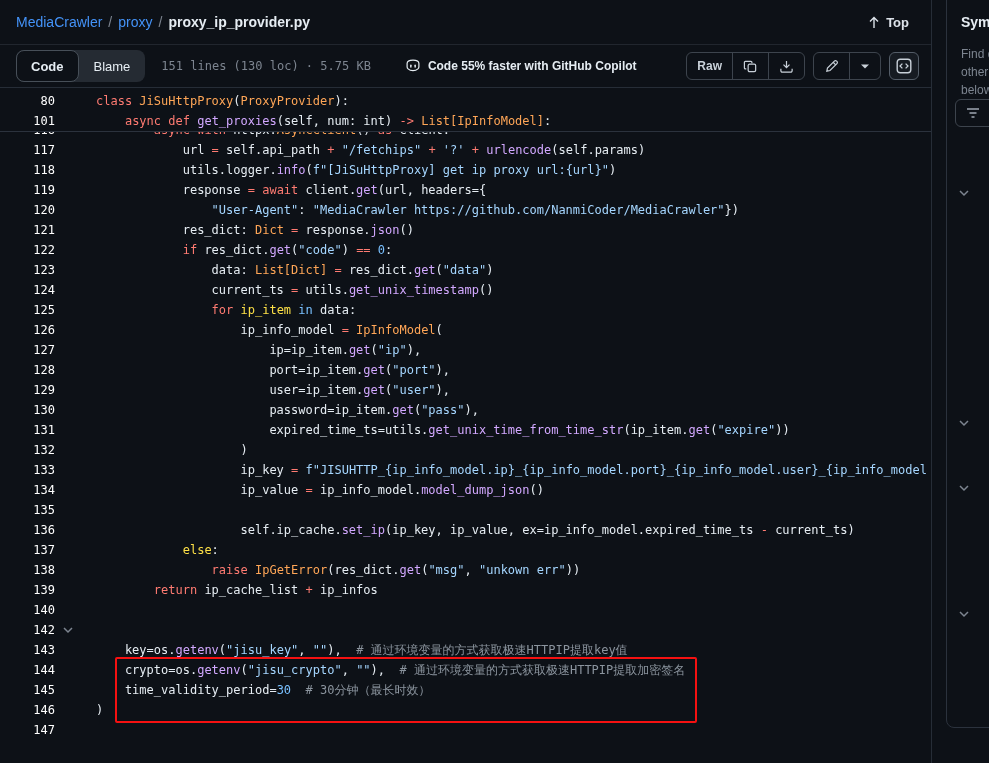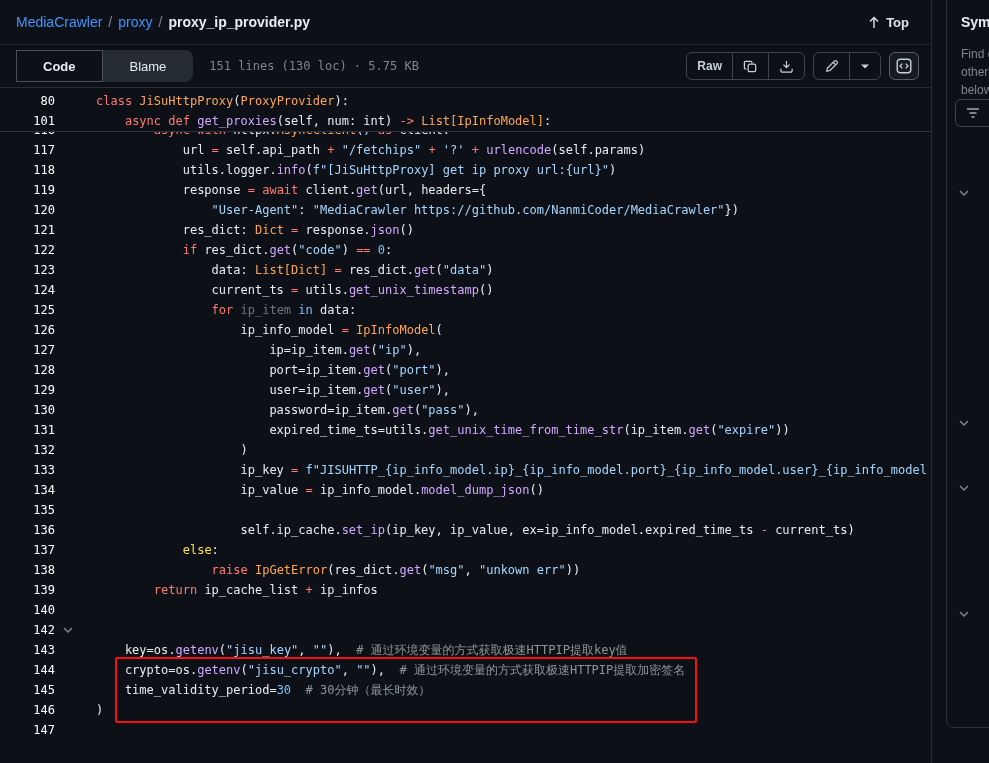--- a/index.html
+++ b/index.html
@@ -20,22 +20,22 @@
     color:#dde3ea; font-weight:600; font-size:13px; cursor:pointer; }
   .top-link svg { display:block; }
   
   .toolbar {
     position:absolute; top:44px; left:0; width:931px; height:44px;
     border-top:1px solid #21262e; border-bottom:1px solid #262d37;
     display:flex; align-items:center; padding:0 12px 0 16px;
   }
   .seg-group { display:flex; background:#252b33; border-radius:8px; height:32px; align-items:stretch; }
   .seg {
-    display:flex; align-items:center; padding:0 26px; font-size:13px;
-    color:#e6edf3; border-radius:0; cursor:pointer; border:1px solid transparent;
+    display:flex; align-items:center; padding:0 14px; font-size:13px;
+    color:#e6edf3; border-radius:8px; cursor:pointer; border:1px solid transparent;
   }
   .seg.active { background:#0d1117; border-color:#474f58; font-weight:bold; }
   .file-meta { margin-left:16px; font-family:"DejaVu Sans Mono", monospace;
     font-size:12px; color:#7d8590; }
   .copilot { display:flex; align-items:center; gap:7px; margin-left:34px;
     font-size:12px; font-weight:bold; color:#e6edf3; cursor:pointer; }
   .btns { margin-left:auto; display:flex; align-items:center; gap:8px; }
   .btn-group { display:flex; border:1px solid #3d444d; border-radius:6px; overflow:hidden; height:28px; }
   .btn-cell {
     display:flex; align-items:center; justify-content:center; padding:0 10px;
@@ -93,20 +93,28 @@
     <span>Top</span>
   </span>
 </div>
 
 <div class="toolbar">
   <div class="seg-group">
     <div class="seg active">Code</div>
     <div class="seg">Blame</div>
   </div>
   <span class="file-meta">151 lines (130 loc) · 5.75 KB</span>
+  <span class="copilot">
+    <svg width="16" height="16" viewBox="0 0 16 16">
+      <path d="M8 2.2c3.4 0 5.9 1 5.9 3.4v3.1c0 .8-.4 1.6-1 2.2-1.2 1.1-2.9 1.7-4.9 1.7s-3.7-.6-4.9-1.7c-.6-.6-1-1.4-1-2.2V5.6C2.1 3.2 4.6 2.2 8 2.2z" fill="none" stroke="#e6edf3" stroke-width="1.2"></path>
+      <rect x="5.1" y="6.4" width="1.5" height="3.4" rx="0.75" fill="#e6edf3"></rect>
+      <rect x="9.4" y="6.4" width="1.5" height="3.4" rx="0.75" fill="#e6edf3"></rect>
+    </svg>
+    <span>Code 55% faster with GitHub Copilot</span>
+  </span>
   <div class="btns">
     <div class="btn-group">
       <div class="btn-cell">Raw</div>
       <div class="btn-cell">
         <svg width="15" height="15" viewBox="0 0 16 16">
             <rect x="5.5" y="5.5" width="8" height="8" rx="1.5" fill="none" stroke="#c9d1d9" stroke-width="1.3"></rect>
             <path d="M3.5 10.5h-1A1 1 0 0 1 1.5 9.5v-6a1 1 0 0 1 1-1h6a1 1 0 0 1 1 1v1" fill="none" stroke="#c9d1d9" stroke-width="1.3"></path>
           </svg>
       </div>
       <div class="btn-cell">
@@ -146,21 +154,21 @@
   <div class="code-body" id="code-lines">
       <div class="code-row"><span class="gutter">116</span><span class="foldcol"></span><span class="codetext"><span style="color: rgb(230, 237, 243);">        </span><span style="color: rgb(255, 123, 114);">async</span><span style="color: rgb(230, 237, 243);"> </span><span style="color: rgb(255, 123, 114);">with</span><span style="color: rgb(230, 237, 243);"> httpx.</span><span style="color: rgb(255, 166, 87);">AsyncClient</span><span style="color: rgb(230, 237, 243);">() </span><span style="color: rgb(255, 123, 114);">as</span><span style="color: rgb(230, 237, 243);"> client:</span></span></div>
       <div class="code-row"><span class="gutter">117</span><span class="foldcol"></span><span class="codetext"><span style="color: rgb(230, 237, 243);">            url </span><span style="color: rgb(255, 123, 114);">=</span><span style="color: rgb(230, 237, 243);"> self.api_path </span><span style="color: rgb(255, 123, 114);">+</span><span style="color: rgb(230, 237, 243);"> </span><span style="color: rgb(165, 214, 255);">"/fetchips"</span><span style="color: rgb(230, 237, 243);"> </span><span style="color: rgb(255, 123, 114);">+</span><span style="color: rgb(230, 237, 243);"> </span><span style="color: rgb(165, 214, 255);">'?'</span><span style="color: rgb(230, 237, 243);"> </span><span style="color: rgb(255, 123, 114);">+</span><span style="color: rgb(230, 237, 243);"> </span><span style="color: rgb(210, 168, 255);">urlencode</span><span style="color: rgb(230, 237, 243);">(self.params)</span></span></div>
       <div class="code-row"><span class="gutter">118</span><span class="foldcol"></span><span class="codetext"><span style="color: rgb(230, 237, 243);">            utils.logger.</span><span style="color: rgb(210, 168, 255);">info</span><span style="color: rgb(230, 237, 243);">(</span><span style="color: rgb(165, 214, 255);">f"[JiSuHttpProxy] get ip proxy url:{url}"</span><span style="color: rgb(230, 237, 243);">)</span></span></div>
       <div class="code-row"><span class="gutter">119</span><span class="foldcol"></span><span class="codetext"><span style="color: rgb(230, 237, 243);">            response </span><span style="color: rgb(255, 123, 114);">=</span><span style="color: rgb(230, 237, 243);"> </span><span style="color: rgb(255, 123, 114);">await</span><span style="color: rgb(230, 237, 243);"> client.</span><span style="color: rgb(210, 168, 255);">get</span><span style="color: rgb(230, 237, 243);">(url, headers={</span></span></div>
       <div class="code-row"><span class="gutter">120</span><span class="foldcol"></span><span class="codetext"><span style="color: rgb(230, 237, 243);">                </span><span style="color: rgb(165, 214, 255);">"User-Agent"</span><span style="color: rgb(230, 237, 243);">: </span><span style="color: rgb(165, 214, 255);">"MediaCrawler https://github.com/NanmiCoder/MediaCrawler"</span><span style="color: rgb(230, 237, 243);">})</span></span></div>
       <div class="code-row"><span class="gutter">121</span><span class="foldcol"></span><span class="codetext"><span style="color: rgb(230, 237, 243);">            res_dict: </span><span style="color: rgb(255, 166, 87);">Dict</span><span style="color: rgb(230, 237, 243);"> </span><span style="color: rgb(255, 123, 114);">=</span><span style="color: rgb(230, 237, 243);"> response.</span><span style="color: rgb(210, 168, 255);">json</span><span style="color: rgb(230, 237, 243);">()</span></span></div>
       <div class="code-row"><span class="gutter">122</span><span class="foldcol"></span><span class="codetext"><span style="color: rgb(230, 237, 243);">            </span><span style="color: rgb(255, 123, 114);">if</span><span style="color: rgb(230, 237, 243);"> res_dict.</span><span style="color: rgb(210, 168, 255);">get</span><span style="color: rgb(230, 237, 243);">(</span><span style="color: rgb(165, 214, 255);">"code"</span><span style="color: rgb(230, 237, 243);">) </span><span style="color: rgb(255, 123, 114);">==</span><span style="color: rgb(230, 237, 243);"> </span><span style="color: rgb(121, 192, 255);">0</span><span style="color: rgb(230, 237, 243);">:</span></span></div>
       <div class="code-row"><span class="gutter">123</span><span class="foldcol"></span><span class="codetext"><span style="color: rgb(230, 237, 243);">                data: </span><span style="color: rgb(255, 166, 87);">List[Dict]</span><span style="color: rgb(230, 237, 243);"> </span><span style="color: rgb(255, 123, 114);">=</span><span style="color: rgb(230, 237, 243);"> res_dict.</span><span style="color: rgb(210, 168, 255);">get</span><span style="color: rgb(230, 237, 243);">(</span><span style="color: rgb(165, 214, 255);">"data"</span><span style="color: rgb(230, 237, 243);">)</span></span></div>
       <div class="code-row"><span class="gutter">124</span><span class="foldcol"></span><span class="codetext"><span style="color: rgb(230, 237, 243);">                current_ts </span><span style="color: rgb(255, 123, 114);">=</span><span style="color: rgb(230, 237, 243);"> utils.</span><span style="color: rgb(210, 168, 255);">get_unix_timestamp</span><span style="color: rgb(230, 237, 243);">()</span></span></div>
-      <div class="code-row"><span class="gutter">125</span><span class="foldcol"></span><span class="codetext"><span style="color: rgb(230, 237, 243);">                </span><span style="color: rgb(255, 123, 114);">for</span><span style="color: #737373;"> ip_item </span><span style="color: rgb(121, 192, 255);">in</span><span style="color: rgb(230, 237, 243);"> data:</span></span></div>
+      <div class="code-row"><span class="gutter">125</span><span class="foldcol"></span><span class="codetext"><span style="color: rgb(230, 237, 243);">                </span><span style="color: rgb(255, 123, 114);">for</span><span style="color: #fde047;"> ip_item </span><span style="color: rgb(121, 192, 255);">in</span><span style="color: rgb(230, 237, 243);"> data:</span></span></div>
       <div class="code-row"><span class="gutter">126</span><span class="foldcol"></span><span class="codetext"><span style="color: rgb(230, 237, 243);">                    ip_info_model </span><span style="color: rgb(255, 123, 114);">=</span><span style="color: rgb(230, 237, 243);"> </span><span style="color: rgb(255, 166, 87);">IpInfoModel</span><span style="color: rgb(230, 237, 243);">(</span></span></div>
       <div class="code-row"><span class="gutter">127</span><span class="foldcol"></span><span class="codetext"><span style="color: rgb(230, 237, 243);">                        ip=ip_item.</span><span style="color: rgb(210, 168, 255);">get</span><span style="color: rgb(230, 237, 243);">(</span><span style="color: rgb(165, 214, 255);">"ip"</span><span style="color: rgb(230, 237, 243);">),</span></span></div>
       <div class="code-row"><span class="gutter">128</span><span class="foldcol"></span><span class="codetext"><span style="color: rgb(230, 237, 243);">                        port=ip_item.</span><span style="color: rgb(210, 168, 255);">get</span><span style="color: rgb(230, 237, 243);">(</span><span style="color: rgb(165, 214, 255);">"port"</span><span style="color: rgb(230, 237, 243);">),</span></span></div>
       <div class="code-row"><span class="gutter">129</span><span class="foldcol"></span><span class="codetext"><span style="color: rgb(230, 237, 243);">                        user=ip_item.</span><span style="color: rgb(210, 168, 255);">get</span><span style="color: rgb(230, 237, 243);">(</span><span style="color: rgb(165, 214, 255);">"user"</span><span style="color: rgb(230, 237, 243);">),</span></span></div>
       <div class="code-row"><span class="gutter">130</span><span class="foldcol"></span><span class="codetext"><span style="color: rgb(230, 237, 243);">                        password=ip_item.</span><span style="color: rgb(210, 168, 255);">get</span><span style="color: rgb(230, 237, 243);">(</span><span style="color: rgb(165, 214, 255);">"pass"</span><span style="color: rgb(230, 237, 243);">),</span></span></div>
       <div class="code-row"><span class="gutter">131</span><span class="foldcol"></span><span class="codetext"><span style="color: rgb(230, 237, 243);">                        expired_time_ts=utils.</span><span style="color: rgb(210, 168, 255);">get_unix_time_from_time_str</span><span style="color: rgb(230, 237, 243);">(ip_item.</span><span style="color: rgb(210, 168, 255);">get</span><span style="color: rgb(230, 237, 243);">(</span><span style="color: rgb(165, 214, 255);">"expire"</span><span style="color: rgb(230, 237, 243);">))</span></span></div>
       <div class="code-row"><span class="gutter">132</span><span class="foldcol"></span><span class="codetext"><span style="color: rgb(230, 237, 243);">                    )</span></span></div>
       <div class="code-row"><span class="gutter">133</span><span class="foldcol"></span><span class="codetext"><span style="color: rgb(230, 237, 243);">                    ip_key </span><span style="color: rgb(255, 123, 114);">=</span><span style="color: rgb(230, 237, 243);"> </span><span style="color: rgb(165, 214, 255);">f"JISUHTTP_{ip_info_model.ip}_{ip_info_model.port}_{ip_info_model.user}_{ip_info_model</span></span></div>
       <div class="code-row"><span class="gutter">134</span><span class="foldcol"></span><span class="codetext"><span style="color: rgb(230, 237, 243);">                    ip_value </span><span style="color: rgb(255, 123, 114);">=</span><span style="color: rgb(230, 237, 243);"> ip_info_model.</span><span style="color: rgb(210, 168, 255);">model_dump_json</span><span style="color: rgb(230, 237, 243);">()</span></span></div>
       <div class="code-row"><span class="gutter">135</span><span class="foldcol"></span></div>

